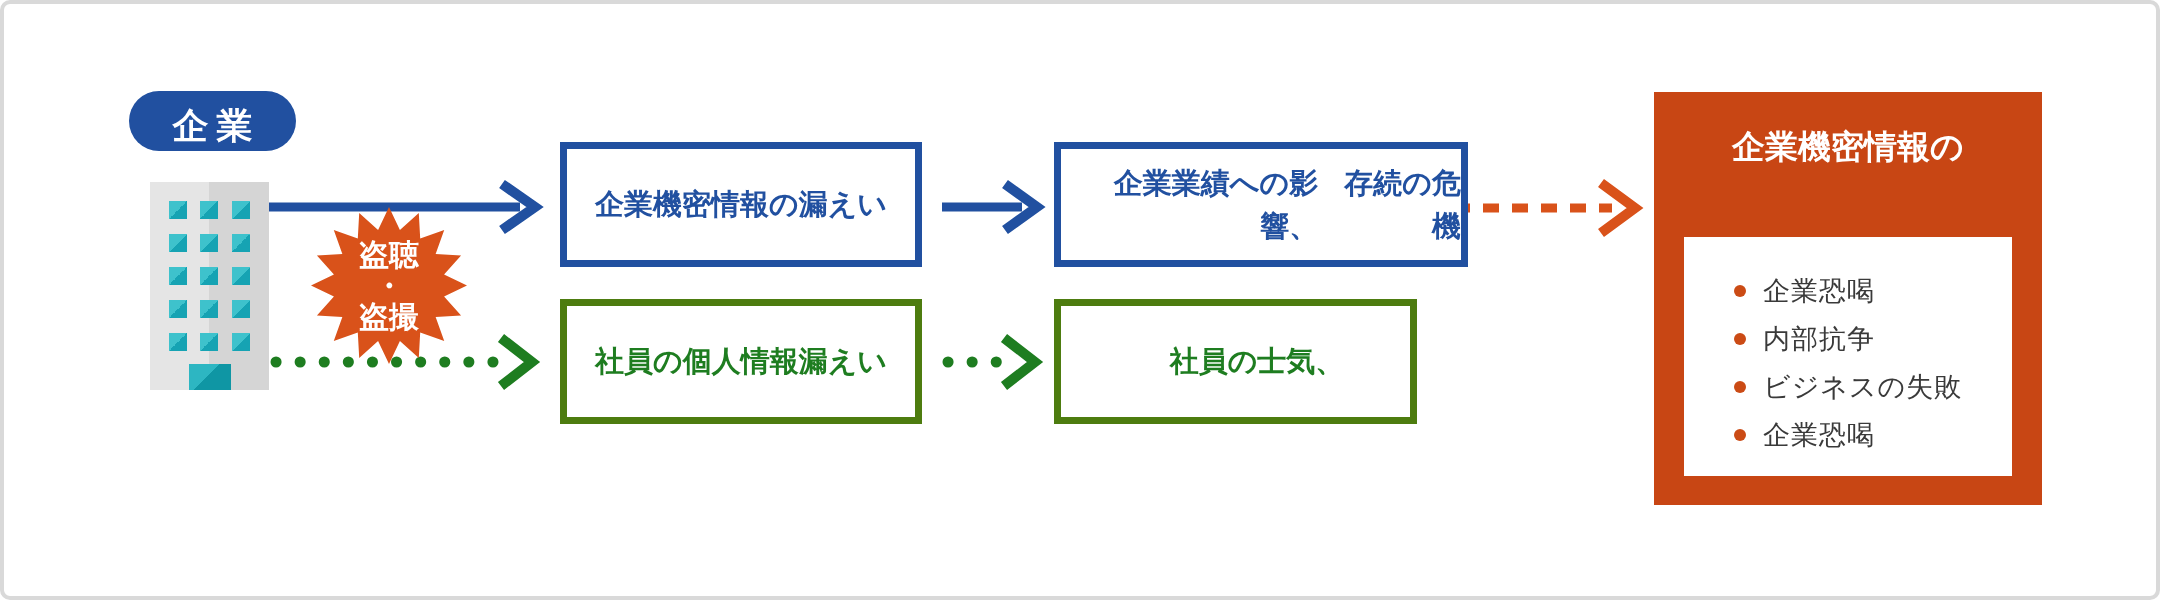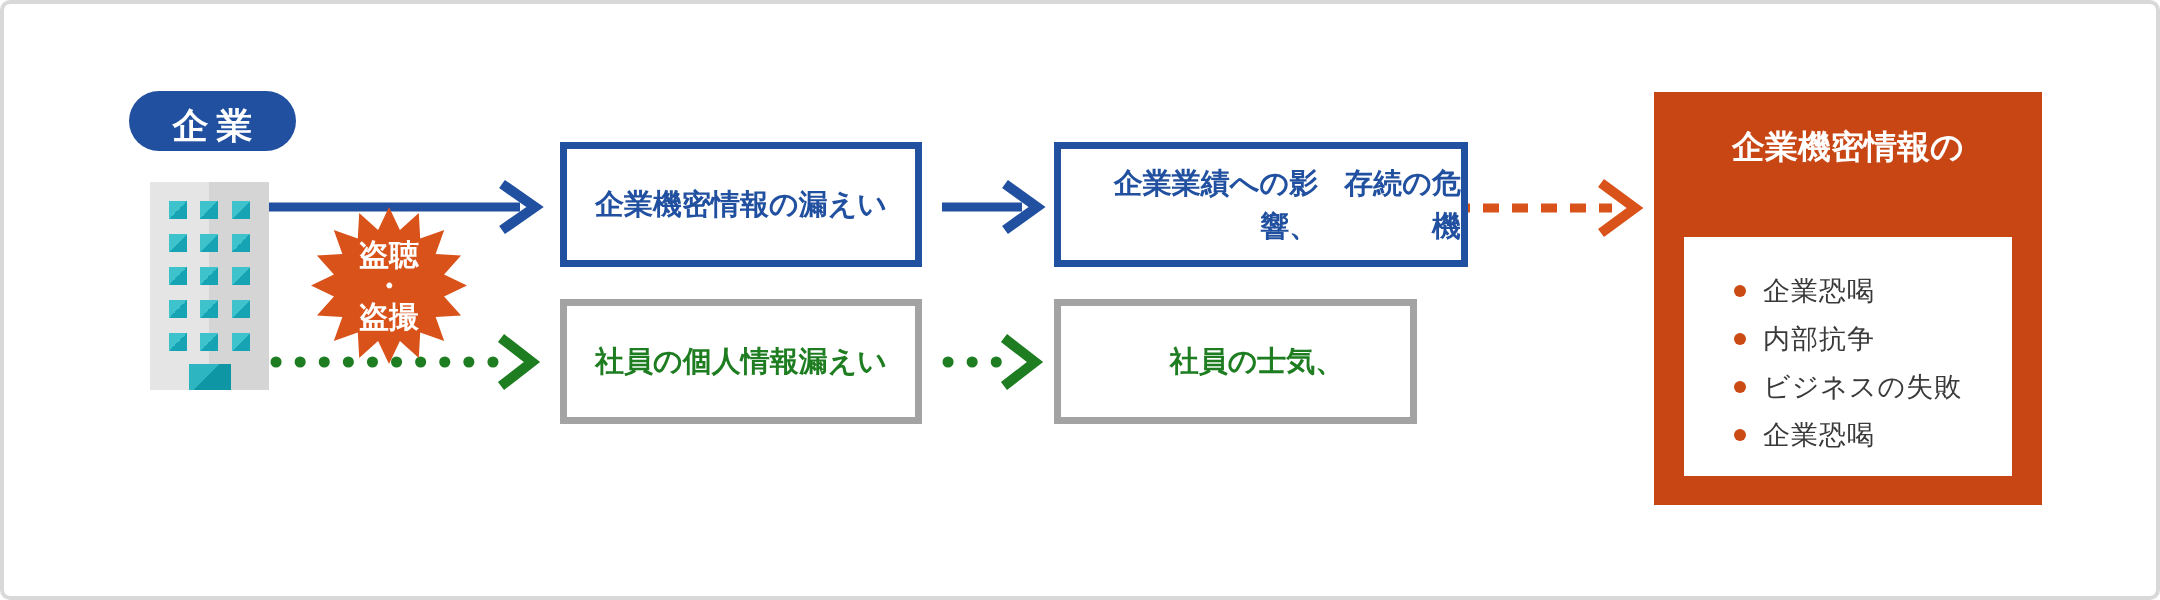--- a/index.html
+++ b/index.html
@@ -26,21 +26,21 @@
     color:#ffffff;font-weight:bold;font-size:30px;line-height:31px;text-align:center;
     clip-path:polygon(100% 50%,85.3% 57%,96.2% 69.1%,79.9% 70%,85.4% 85.4%,70% 79.9%,69.1% 96.2%,57% 85.3%,50% 100%,43% 85.3%,30.9% 96.2%,30% 79.9%,14.6% 85.4%,20.1% 70%,3.8% 69.1%,14.7% 57%,0% 50%,14.7% 43%,3.8% 30.9%,20.1% 30%,14.6% 14.6%,30% 20.1%,30.9% 3.8%,43% 14.7%,50% 0%,57% 14.7%,69.1% 3.8%,70% 20.1%,85.4% 14.6%,79.9% 30%,96.2% 30.9%,85.3% 43%);
   }
   
   .fbox{
     position:absolute;box-sizing:border-box;height:125px;background:#ffffff;
     display:flex;align-items:center;justify-content:center;
     font-weight:bold;font-size:29px;line-height:43px;text-align:right;z-index:4;
   }
   .fbox.blue{border:7px solid #2150a0;color:#2150a0;}
-  .fbox.green{border:7px solid #a3a3a3;color:#1e7d20;}
+  .fbox.green{border:7px solid #4d7c0f;color:#1e7d20;}
   .b1{left:556px;top:138px;width:362px;}
   .b2{left:1050px;top:138px;width:414px;}
   .g1{left:556px;top:295px;width:362px;}
   .g2{left:1050px;top:295px;width:363px;padding-left:43px;}
   
   .panel{position:absolute;left:1650px;top:88px;width:388px;height:413px;background:#c84614;z-index:4;}
   .panel .title{
     padding-top:33px;color:#ffffff;font-weight:bold;font-size:33px;line-height:44px;text-align:center;
   }
   .panel .inner{position:absolute;left:30px;top:145px;width:328px;height:239px;background:#ffffff;}

